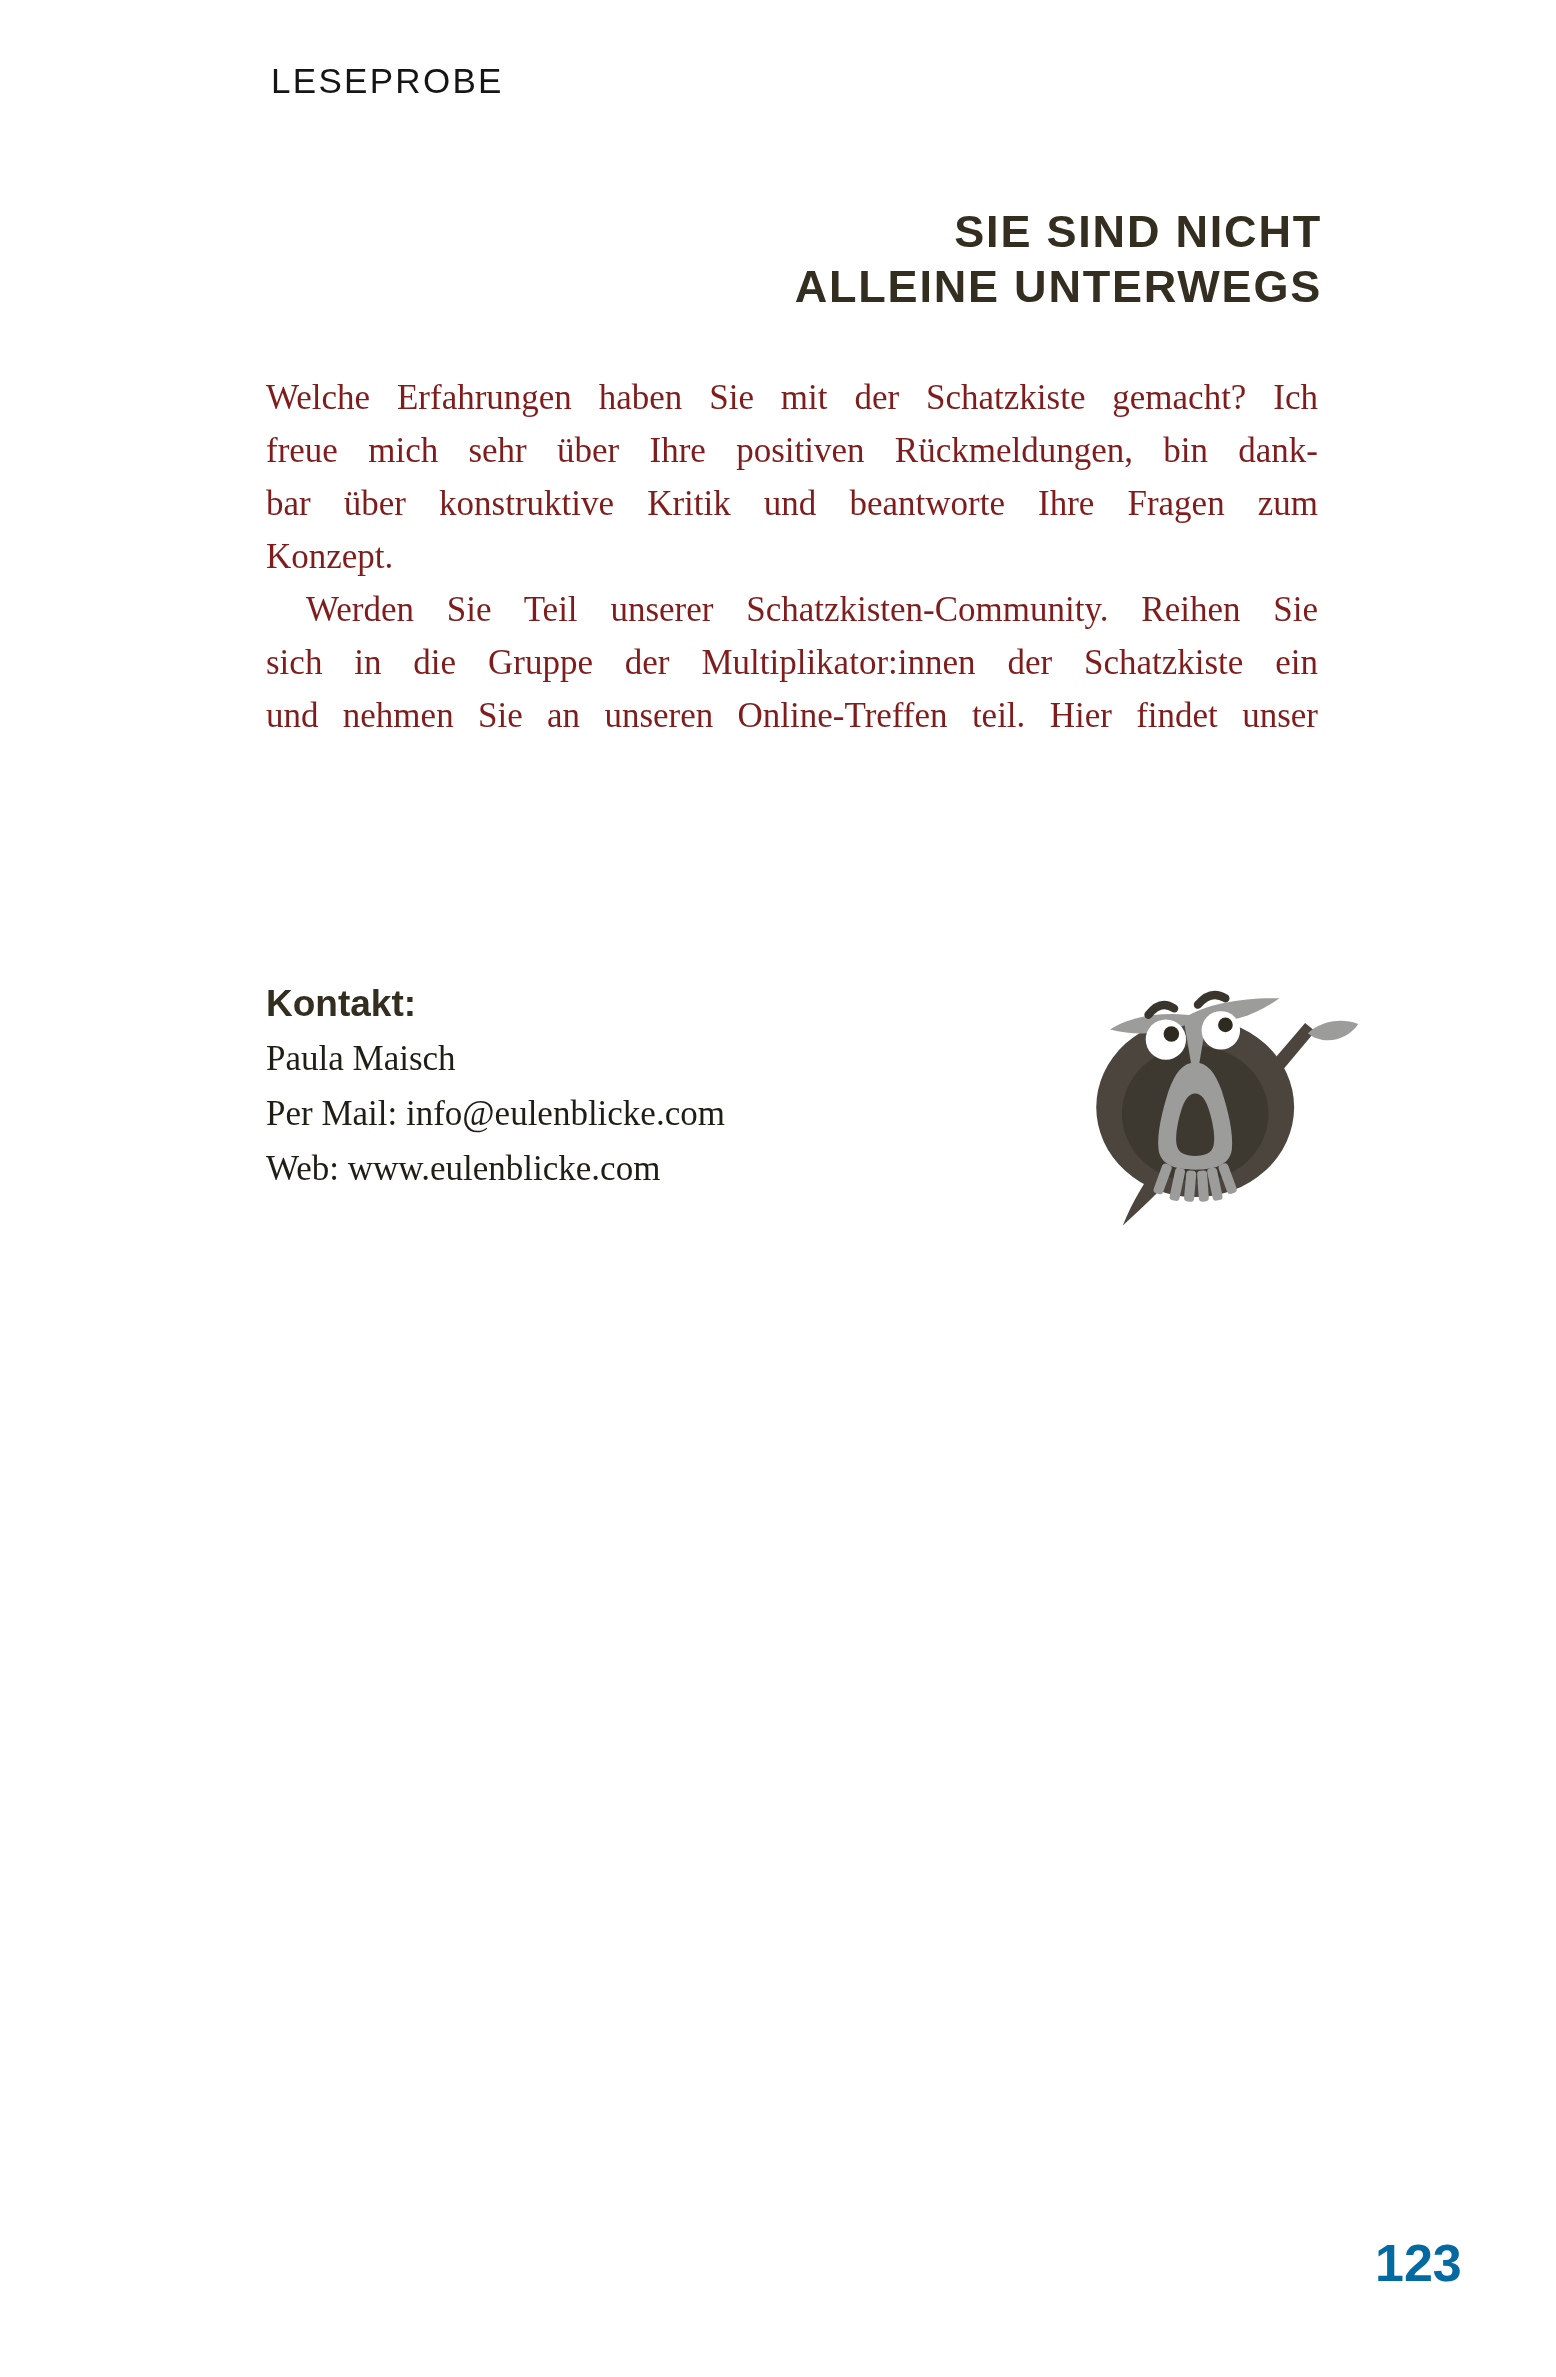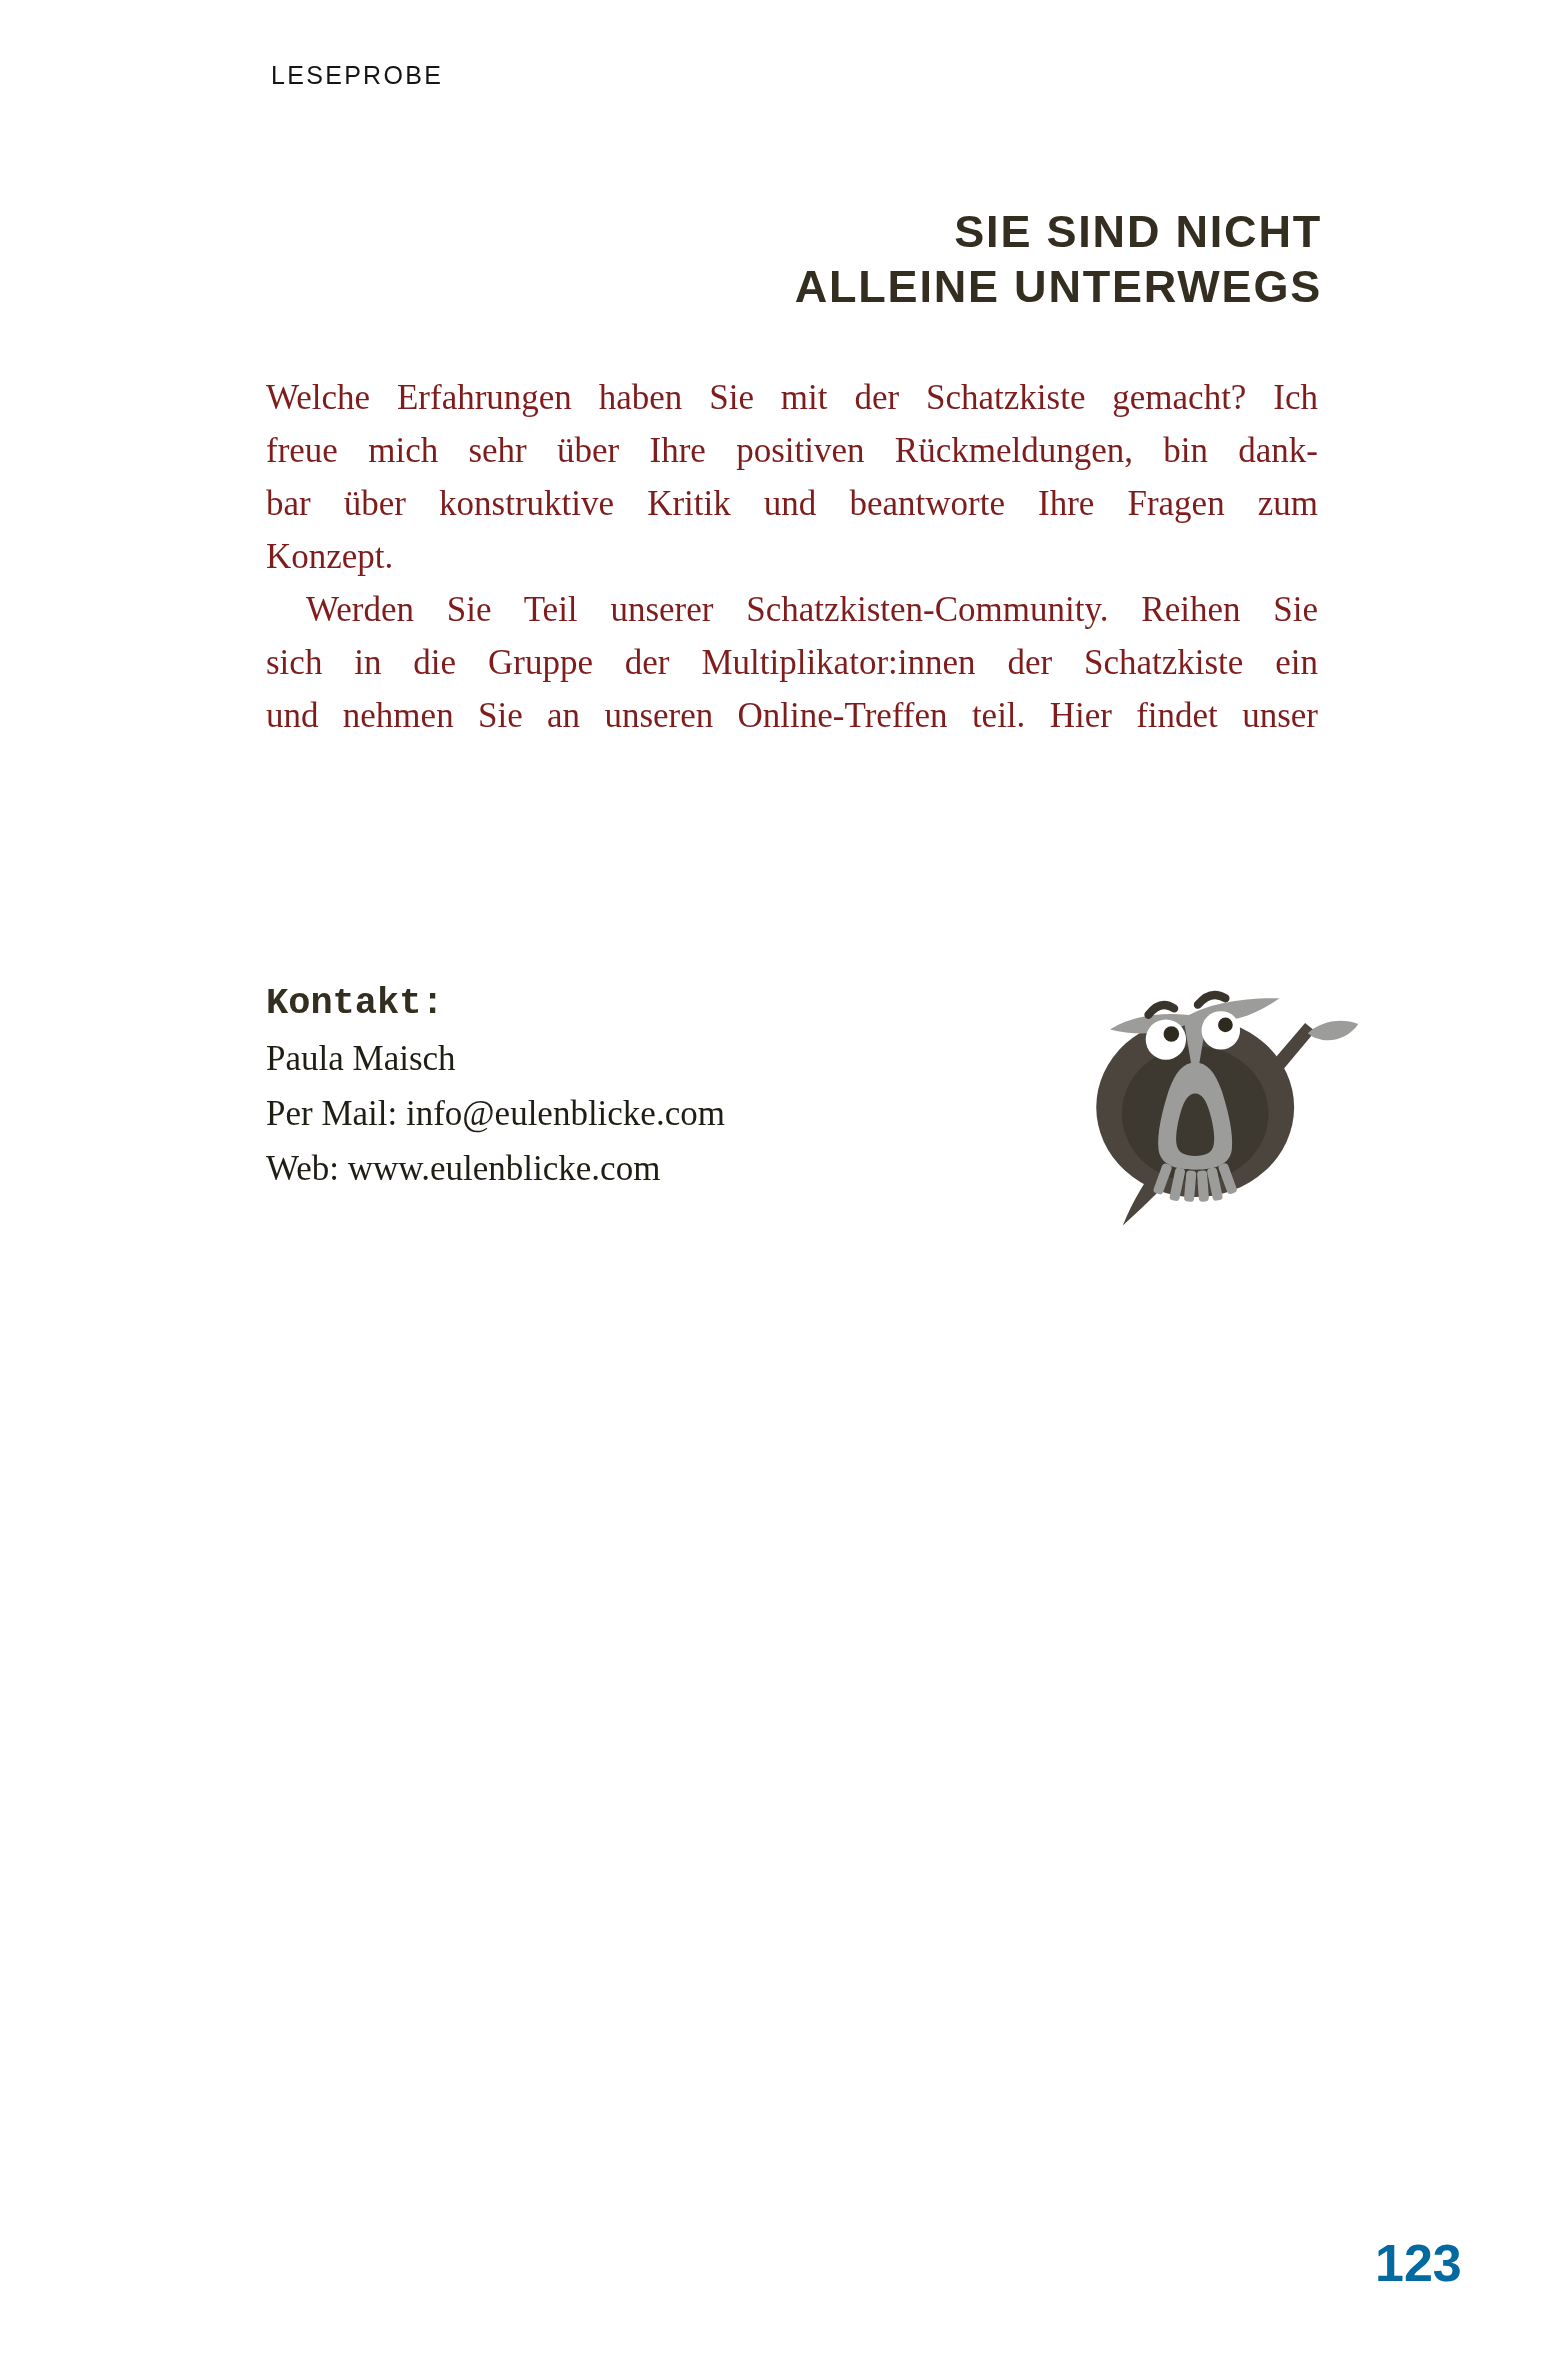--- a/index.html
+++ b/index.html
@@ -9,21 +9,21 @@
     height: 2377px;
     background: #ffffff;
     font-family: "Liberation Serif", serif;
     overflow: hidden;
   }
   .leseprobe {
     position: absolute;
     left: 271px;
     top: 61px;
     font-family: "Liberation Sans", sans-serif;
-    font-size: 25px;
+    font-size: 35px;
     letter-spacing: 2.3px;
     color: #151515;
   }
   .heading {
     position: absolute;
     left: 266px;
     top: 200px;
     width: 1052px;
     margin: 4px;
     text-align: right;
@@ -48,21 +48,21 @@
   .indent { padding-left: 40px; }
   .contact {
     position: absolute;
     left: 266px;
     top: 976px;
     font-size: 35px;
     line-height: 55px;
     color: #201d15;
   }
   .contact-label {
-    font-family: Liberation Mono, monospace;
+    font-family: Liberation Sans, sans-serif;
     font-weight: bold;
     font-size: 37px;
     line-height: 55px;
     color: #332e1f;
   }
   .owl {
     position: absolute;
     left: 1088px;
     top: 987px;
     width: 284px;

